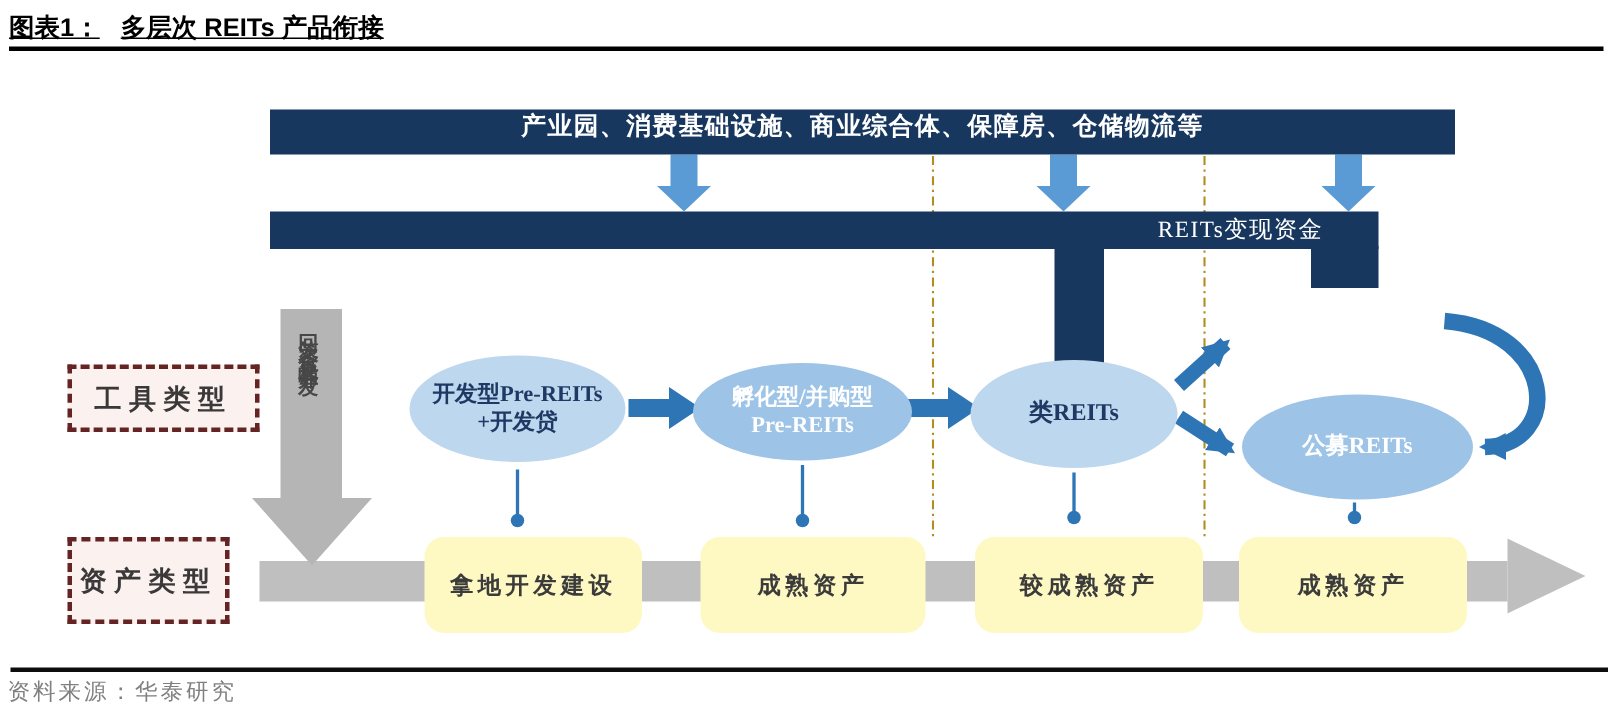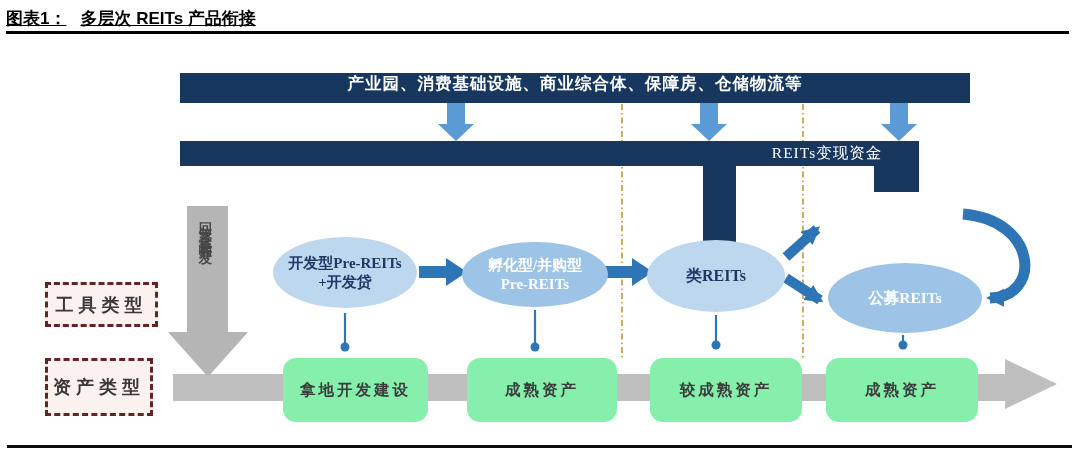--- a/index.html
+++ b/index.html
@@ -40,31 +40,31 @@
   .el2{left:462px;top:242px;width:146px;height:65px;font-size:15px;}
   .el3{left:647px;top:240px;width:138px;height:72px;font-size:16px;}
   .el4{left:827px;top:188px;width:150px;height:69px;font-size:15.5px;}
   .el5{left:828px;top:263px;width:154px;height:70px;font-size:15.5px;}
   
   .cat-box{
     position:absolute;z-index:3;background:#FBF1EF;border:3px dashed #632423;
     display:flex;align-items:center;justify-content:center;box-sizing:border-box;
     color:#3A3838;font-weight:bold;font-size:18px;letter-spacing:5px;
   }
-  .tool-type{left:45px;top:243px;width:113px;height:45px;margin-top:39px;}
+  .tool-type{left:45px;top:243px;width:128px;height:45px;}
   .asset-type{left:45px;top:358px;width:108px;height:58px;}
   
   .recycle-text{
     position:absolute;left:196px;top:212px;height:142px;z-index:3;
     writing-mode:vertical-rl;text-orientation:upright;
     font-size:13.5px;font-weight:600;color:#474747;letter-spacing:4px;
   }
   
   .asset-box{
-    position:absolute;top:358px;height:64px;background:#86efac;border-radius:13px;z-index:3;
+    position:absolute;top:358px;height:64px;background:#fef9c3;border-radius:13px;z-index:3;
     display:flex;align-items:center;justify-content:center;
     color:#3B3B3B;font-weight:bold;font-size:15.5px;letter-spacing:3px;
   }
   .ab1{left:283px;width:145px;}
   .ab2{left:467px;width:150px;}
   .ab3{left:650px;width:152px;}
   .ab4{left:826px;width:152px;}
   
   .footer-line{position:absolute;left:7px;top:445px;width:1065px;height:2.5px;background:#0d0d0d;}
   .source-text{
@@ -164,14 +164,15 @@
     <span>成熟资产</span>
   </div>
   <div class="asset-box ab3">
     <span>较成熟资产</span>
   </div>
   <div class="asset-box ab4">
     <span>成熟资产</span>
   </div>
 
   <div class="footer-line"></div>
+  <div class="source-text">资料来源：华泰研究</div>
 
 </div>
 
 </body></html>

